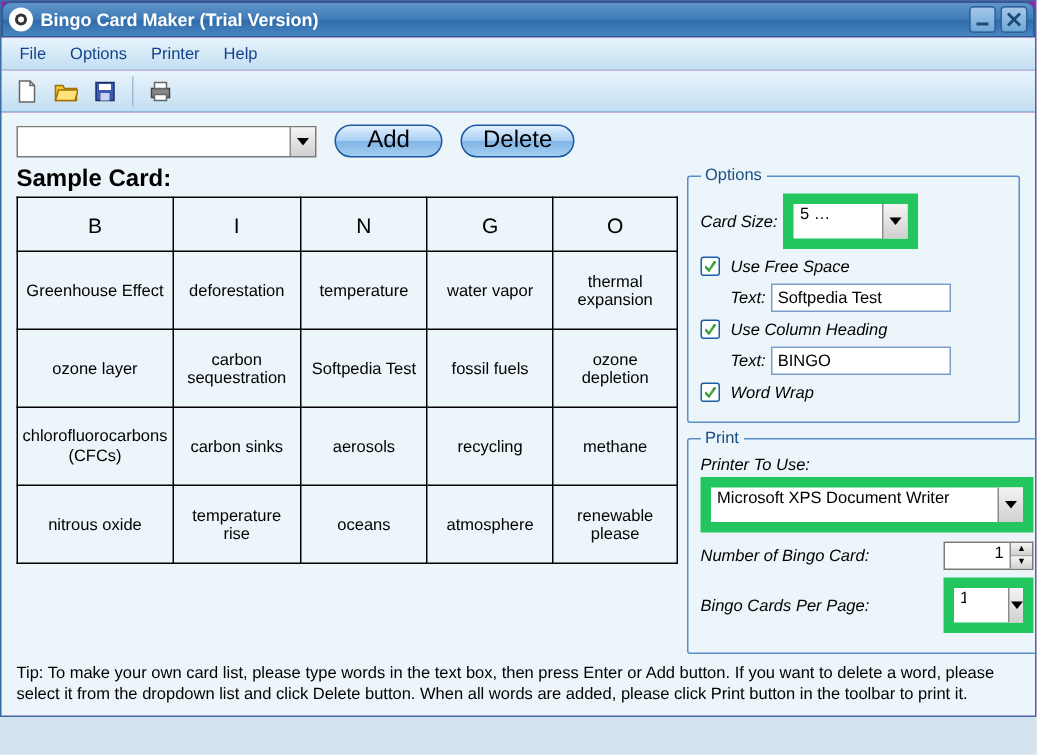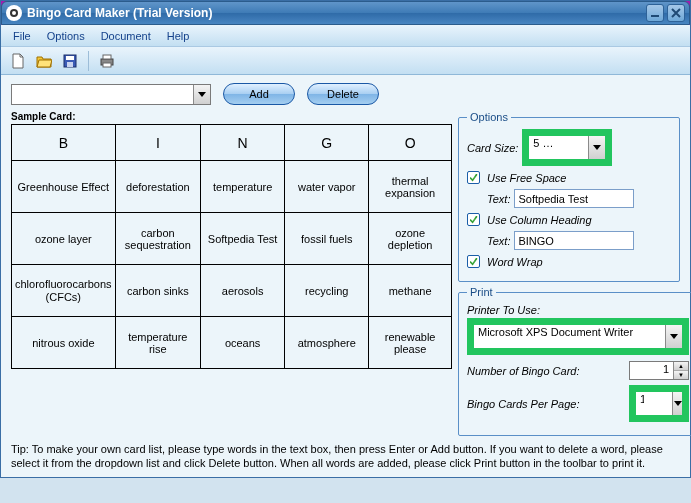--- a/index.html
+++ b/index.html
@@ -15,24 +15,24 @@
 .menubar { background: linear-gradient(to bottom, #e9f4fc, #c3dff2); height: 22px; display: flex; align-items: center; padding: 0 4px; border-bottom: 1px solid #aac9e3; }
 .menu-item { padding: 2px 8px; color: #15428b; cursor: pointer; }
 .toolbar { background: linear-gradient(to bottom, #e9f4fc, #c3dff2); height: 28px; display: flex; align-items: center; padding: 0 6px; gap: 4px; border-bottom: 1px solid #8fb8d8; }
 .tool-btn { width: 22px; height: 22px; display: flex; align-items: center; justify-content: center; cursor: pointer; border: 1px solid transparent; }
 .tool-sep { width: 1px; height: 20px; background: #9cbdd8; margin: 0 3px; }
 .content { background: #ecf5fa; padding: 8px 10px 6px 10px; display: flex; flex-direction: column; }
 .top-row { display: flex; align-items: center; gap: 12px; margin-bottom: 6px; }
 .combo { width: 200px; height: 21px; display: flex; border: 1px solid #7a7a7a; background: #fff; }
 .combo-input { flex: 1; border: none; outline: none; padding: 0 4px; font-size: 11px; }
 .combo-btn { width: 17px; background: linear-gradient(to bottom, #f4f4f4, #d0d0d0); border-left: 1px solid #8a8a8a; display: flex; align-items: center; justify-content: center; cursor: pointer; }
-.pill-btn { min-width: 72px; height: 22px; border: 1px solid #1a58a5; border-radius: 11px; background: linear-gradient(to bottom, #e0f0ff 0%, #a9cff2 49%, #7eb4e6 50%, #a4cef0 100%); color: #000; cursor: pointer; font-size: 11px; padding: 0 14px; }
+.pill-btn { min-width: 72px; height: 22px; border: 1px solid #1a58a5; border-radius: 11px; background: linear-gradient(to bottom, #e0f0ff 0%, #a9cff2 49%, #7eb4e6 50%, #a4cef0 100%); color: #000; cursor: pointer; font-size: 16px; padding: 0 14px; }
 .mid { display: flex; gap: 6px; align-items: flex-start; }
 .left-col { flex: 1; }
-.sample-label { font-weight: bold; font-size: 10px; margin-bottom: 2px; }
+.sample-label { font-weight: bold; font-size: 16px; margin-bottom: 2px; }
 .bingo-table { border-collapse: collapse; width: 100%; background: #fff; }
 .bingo-table th, .bingo-table td { border: 1px solid #000; text-align: center; vertical-align: middle; font-size: 11px; font-weight: normal; padding: 2px 3px; width: 20%; height: 52px; background: #ecf5fa; }
 .bingo-table th { height: 36px; font-size: 14px; letter-spacing: 0; }
 .tiny { font-size: 8.5px; line-height: 1.1; }
 .right-col { width: 222px; display: flex; flex-direction: column; gap: 4px; }
 fieldset { border: 1px solid #5a8fc7; border-radius: 2px; padding: 6px 8px 8px 8px; }
 legend { color: #1a4d87; padding: 0 3px; font-size: 11px; }
 .opt-row { display: flex; align-items: center; gap: 4px; margin-bottom: 5px; }
 .opt-row label { white-space: nowrap; font-style: italic; }
 .checkbox { width: 13px; height: 13px; border: 1px solid #1b5ea8; border-radius: 2px; background: #fff; display: inline-flex; align-items: center; justify-content: center; cursor: pointer; margin-right: 3px; flex-shrink: 0; }
@@ -71,21 +71,21 @@
           <svg viewBox="0 0 10 10">
             <path d="M1 1 L9 9 M9 1 L1 9" stroke="#1f4a75" stroke-width="2"></path>
           </svg>
         </div>
     </div>
   </div>
 
   <div class="menubar">
     <div class="menu-item">File</div>
     <div class="menu-item">Options</div>
-    <div class="menu-item">Document</div>
+    <div class="menu-item">Printer</div>
     <div class="menu-item">Help</div>
   </div>
 
   <div class="toolbar">
     <div class="tool-btn">
       <svg width="16" height="16" viewBox="0 0 16 16">
           <path d="M3 1 h7 l3 3 v11 h-10 z" fill="#fff" stroke="#666"></path>
           <path d="M10 1 v3 h3" fill="none" stroke="#666"></path>
         </svg>
     </div>

